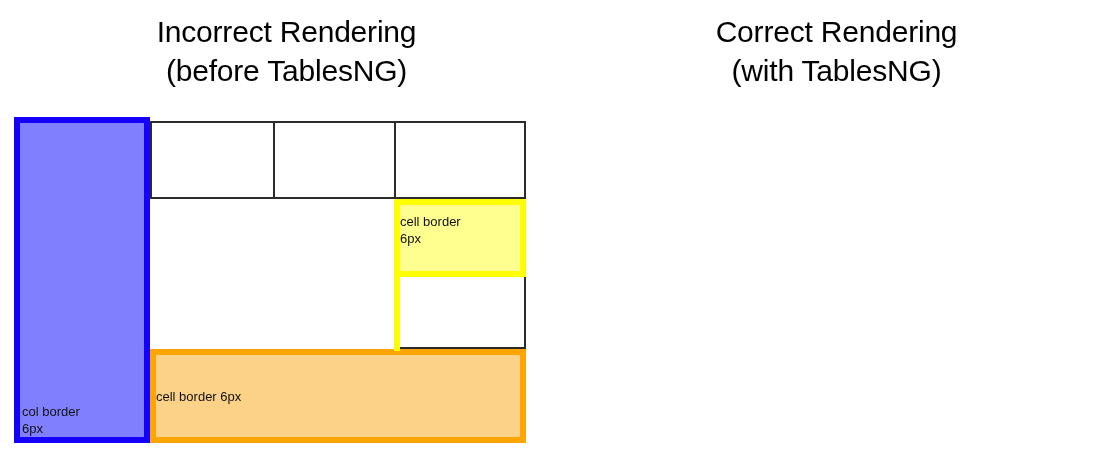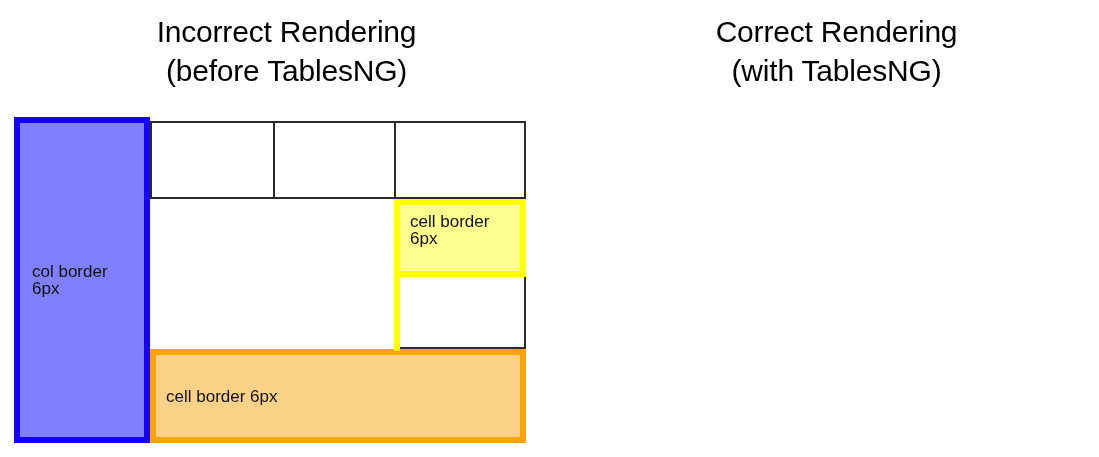--- a/index.html
+++ b/index.html
@@ -54,26 +54,25 @@
   .vline {
     position: absolute;
     width: 2px;
     background: #2b2b2b;
   }
 
   
   .cell {
     position: absolute;
     box-sizing: border-box;
-    font-size: 17px;
+    font-size: 13px;
     line-height: 17px;
     color: #111111;
     display: flex;
     align-items: center;
-    padding-left: 10px;
   }
   .cell .label { white-space: pre-line; }
 
   .cell-col {
     background: #8080ff;
     border: 6px solid #1500ff;
   }
   .cell-col .label { padding-left: 2px; }
 
   .cell-green {
@@ -111,21 +110,21 @@
       <span class="label">cell border 6px</span>
     </div>
 
 
     <div style="position:absolute; left:380px; top:82px; width:6px; height:152px; background:#ffff00;"></div>
     <div class="cell cell-yellow" style="left:380px; top:82px; width:132px; height:78px;">
       <span class="label">cell border
 6px</span>
     </div>
 
-    <div class="cell cell-col" style="left:0px; top:0px; width:136px; height:326px;">
+    <div class="cell cell-col" style="left:0px; top:0px; width:136px; height:326px;align-items:flex-end;">
       <span class="label">col border
 6px</span>
     </div>
 
   </div>
 </div>
 
 <div class="panel panel-right">
 
   <div class="panel-title">Correct Rendering

